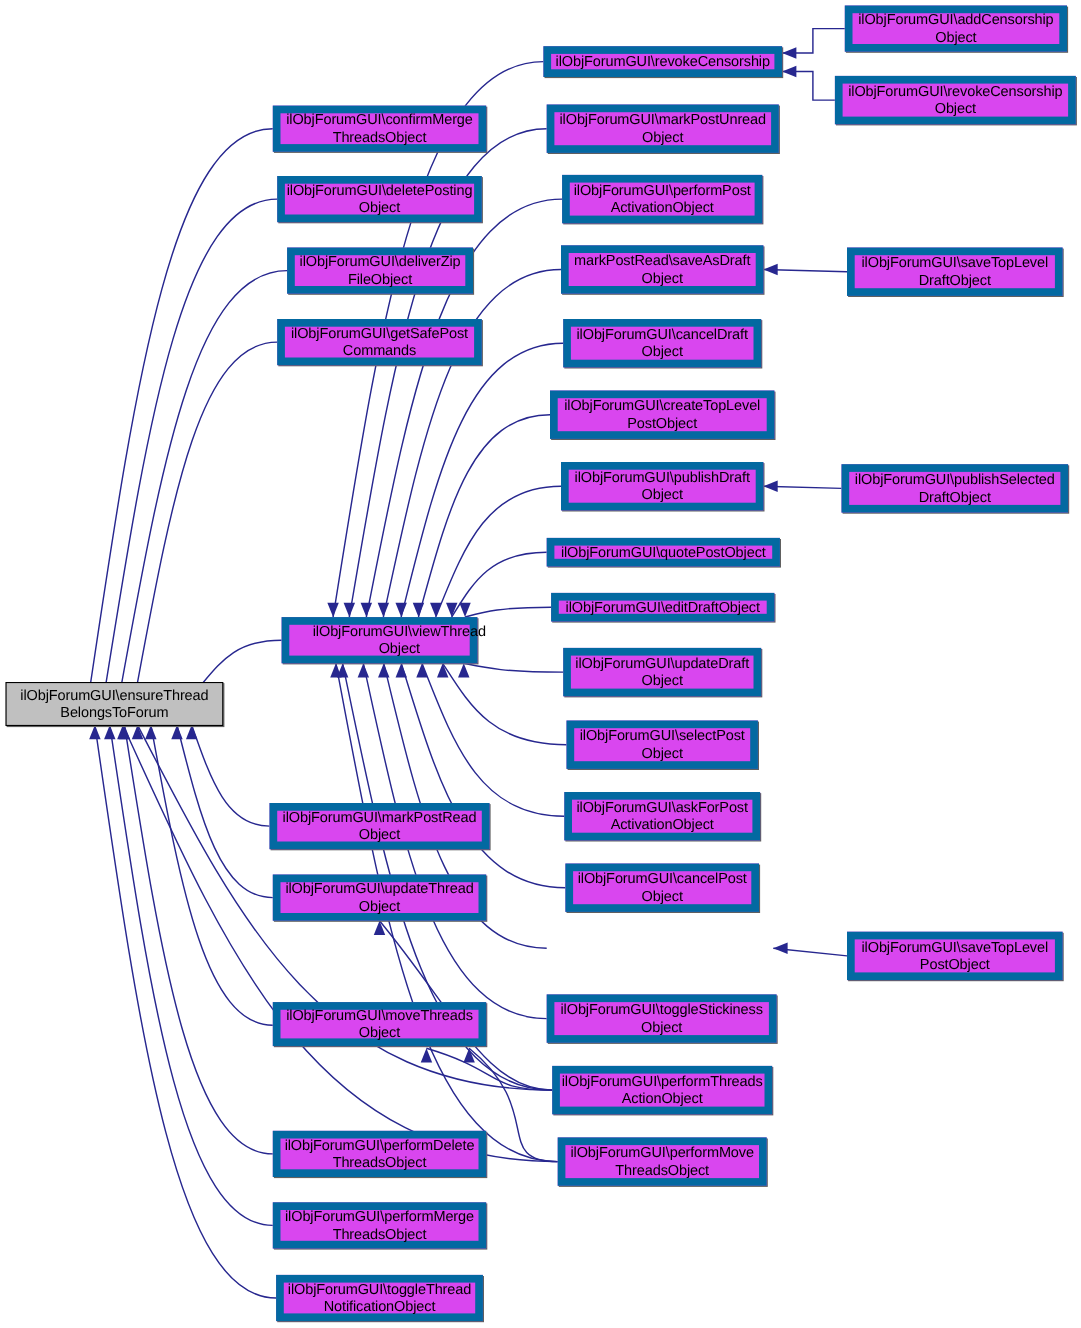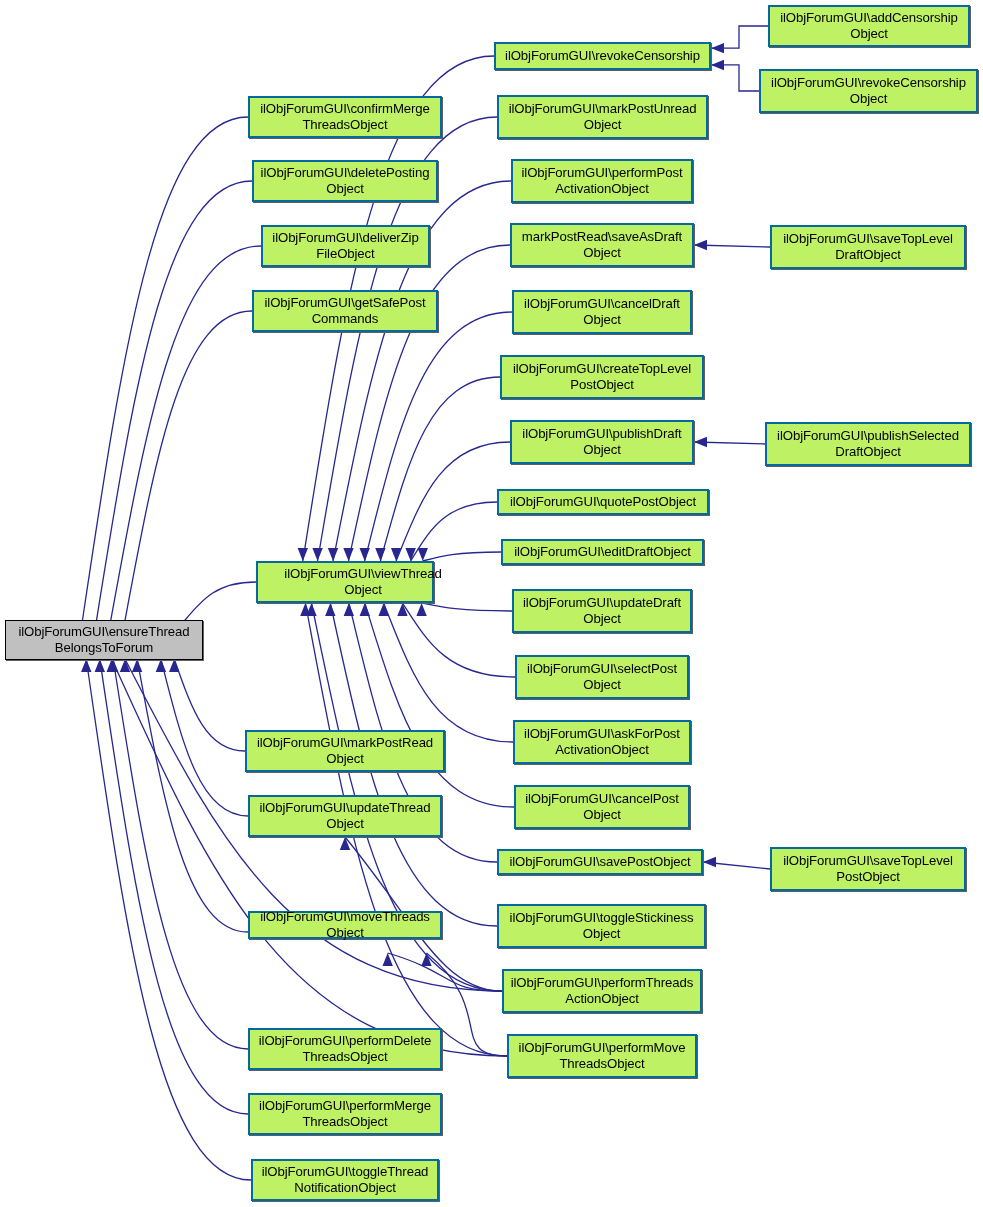--- a/index.html
+++ b/index.html
@@ -20,22 +20,22 @@
   #edges {
     position: absolute;
     left: 0;
     top: 0;
     width: 983px;
     height: 1207px;
   }
   .node {
     position: absolute;
     box-sizing: border-box;
-    background: #bef264;
-    border: 2px solid #0369a1;
+    background: #d946ef;
+    border: 7px solid #0369a1;
     box-shadow: 1px 1px 0 0 #606060;
     display: flex;
     align-items: center;
     justify-content: center;
     text-align: center;
     color: #000000;
     font-size: 13.2px;
     line-height: 16.5px;
     letter-spacing: -0.1px;
     z-index: 5;
@@ -137,21 +137,21 @@
     <div class="node" style="left: 261px; top: 225px; width: 169px; height: 42px;">ilObjForumGUI\deliverZip
 FileObject</div>
     <div class="node" style="left: 252px; top: 290px; width: 186px; height: 42px;">ilObjForumGUI\getSafePost
 Commands</div>
     <div class="node" style="left: 256px; top: 561px; width: 178px; height: 42px; padding-left: 36px;">ilObjForumGUI\viewThread
 Object</div>
     <div class="node" style="left: 245px; top: 730px; width: 200px; height: 42px;">ilObjForumGUI\markPostRead
 Object</div>
     <div class="node" style="left: 248px; top: 795px; width: 194px; height: 42px;">ilObjForumGUI\updateThread
 Object</div>
-    <div class="node" style="left: 248px; top: 911px; width: 194px; height: 28px;">ilObjForumGUI\moveThreads
+    <div class="node" style="left: 248px; top: 911px; width: 194px; height: 40px;">ilObjForumGUI\moveThreads
 Object</div>
     <div class="node" style="left: 248px; top: 1028px; width: 194px; height: 42px;">ilObjForumGUI\performDelete
 ThreadsObject</div>
     <div class="node" style="left: 248px; top: 1093px; width: 194px; height: 42px;">ilObjForumGUI\performMerge
 ThreadsObject</div>
     <div class="node" style="left: 251px; top: 1159px; width: 188px; height: 42px;">ilObjForumGUI\toggleThread
 NotificationObject</div>
     <div class="node" style="left: 494px; top: 42px; width: 217px; height: 28px;">ilObjForumGUI\revokeCensorship</div>
     <div class="node" style="left: 497px; top: 95px; width: 211px; height: 44px;">ilObjForumGUI\markPostUnread
 Object</div>
@@ -168,21 +168,20 @@
     <div class="node" style="left: 497px; top: 489px; width: 212px; height: 26px;">ilObjForumGUI\quotePostObject</div>
     <div class="node" style="left: 501px; top: 539px; width: 203px; height: 26px;">ilObjForumGUI\editDraftObject</div>
     <div class="node" style="left: 512px; top: 589px; width: 180px; height: 44px;">ilObjForumGUI\updateDraft
 Object</div>
     <div class="node" style="left: 515px; top: 655px; width: 174px; height: 44px;">ilObjForumGUI\selectPost
 Object</div>
     <div class="node" style="left: 513px; top: 720px; width: 178px; height: 44px;">ilObjForumGUI\askForPost
 ActivationObject</div>
     <div class="node" style="left: 514px; top: 785px; width: 176px; height: 44px;">ilObjForumGUI\cancelPost
 Object</div>
-    <div class="node" style="left: 497px; top: 849px; width: 206px; height: 26px;">ilObjForumGUI\savePostObject</div>
     <div class="node" style="left: 497px; top: 904px; width: 209px; height: 44px;">ilObjForumGUI\toggleStickiness
 Object</div>
     <div class="node" style="left: 502px; top: 969px; width: 200px; height: 44px;">ilObjForumGUI\performThreads
 ActionObject</div>
     <div class="node" style="left: 507px; top: 1034px; width: 190px; height: 44px;">ilObjForumGUI\performMove
 ThreadsObject</div>
     <div class="node" style="left: 768px; top: 5px; width: 202px; height: 42px;">ilObjForumGUI\addCensorship
 Object</div>
     <div class="node" style="left: 759px; top: 69px; width: 219px; height: 44px;">ilObjForumGUI\revokeCensorship
 Object</div>

